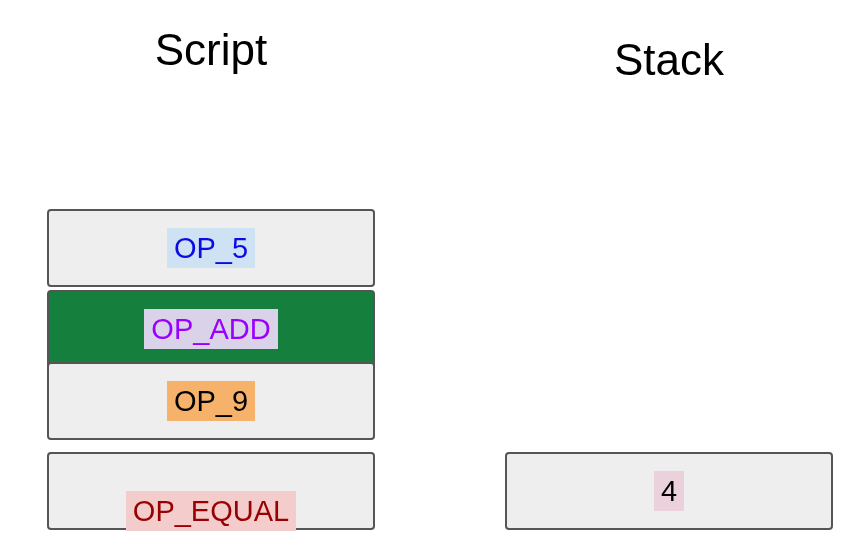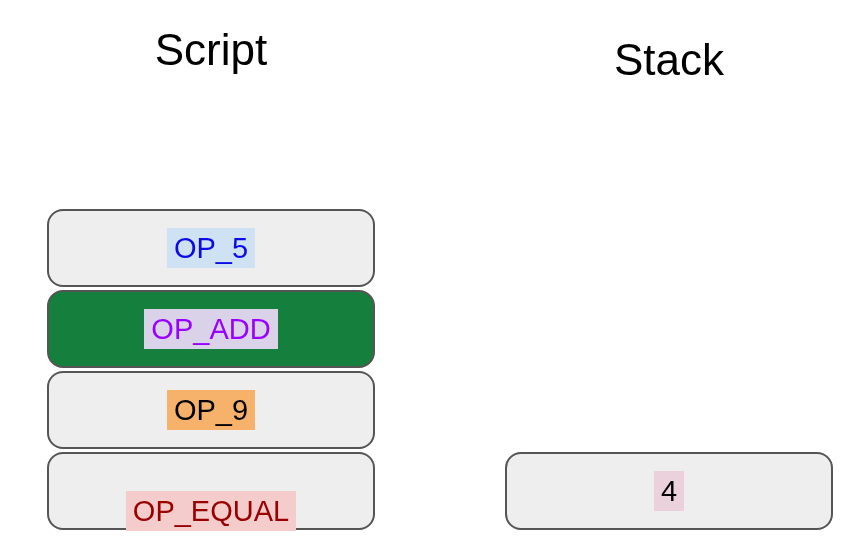--- a/index.html
+++ b/index.html
@@ -20,29 +20,29 @@
   }
   .title-script { left: 47px; width: 328px; top: 26px; }
   .title-stack  { left: 505px; width: 328px; top: 36px; }
   .opbox {
     position: absolute;
     left: 47px;
     width: 328px;
     height: 78px;
     box-sizing: border-box;
     border: 2.5px solid #555555;
-    border-radius: 16px;
+    border-radius: 4px;
     background: #eeeeee;
     display: flex;
     align-items: center;
     justify-content: center;
   }
   .opbox.pos-0 { top: 209px; }
   .opbox.pos-1 { top: 290px; }
-  .opbox.pos-2 { top: 371px; }
+  .opbox.pos-2 { top: 362px; }
   .opbox.pos-3 { top: 452px; }
   .stackbox { left: 505px; top: 452px; }
   .op-label {
     font-size: 29px;
     line-height: 1.2;
     padding: 3px 7px;
     white-space: nowrap;
   }
 </style>
 </head>

